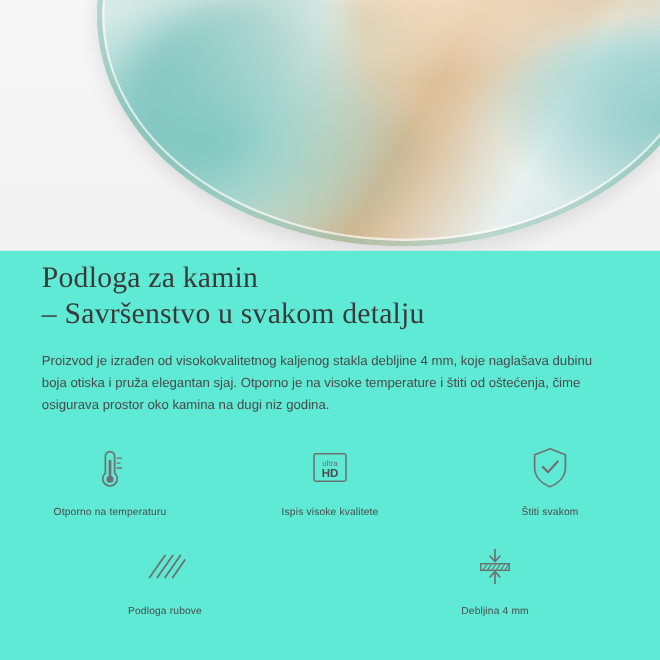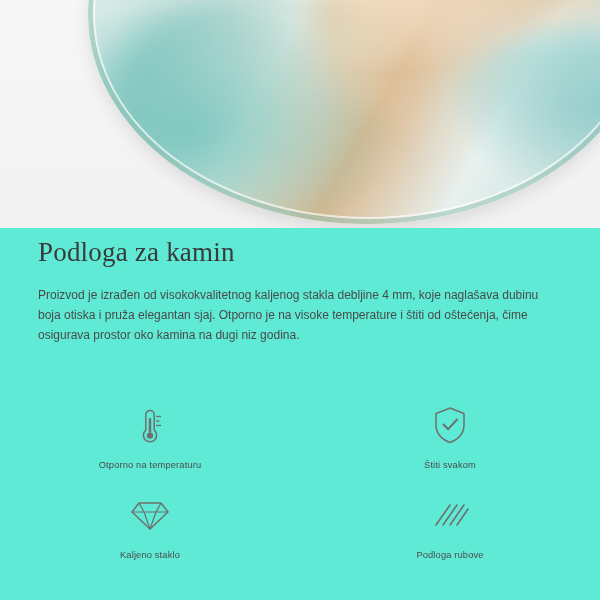--- a/index.html
+++ b/index.html
@@ -180,20 +180,21 @@
       <div class="hero-swirl-d"></div>
       <div class="hero-rim"></div>
       <div class="hero-rim-inner"></div>
     </div>
 
   </div>
 
   <div class="content">
     <h1 class="title">
       <span>Podloga za kamin</span>
+      <span class="line2">– Savršenstvo u svakom detalju</span>
     </h1>
     <p class="body-copy">Proizvod je izrađen od visokokvalitetnog kaljenog stakla debljine 4 mm, koje naglašava dubinu boja otiska i pruža elegantan sjaj. Otporno je na visoke temperature i štiti od oštećenja, čime osigurava prostor oko kamina na dugi niz godina.</p>
   </div>
 
   <div class="features">
 
     <div class="feat-row feat-row-1">
 
       <div class="feat">
         <div class="feat-icon">
@@ -202,54 +203,67 @@
             <circle cx="17" cy="30.6" r="3.2" fill="#6f6f6f"></circle>
             <rect x="15.8" y="13" width="2.4" height="15" rx="1.2" fill="#6f6f6f"></rect>
             <line x1="23" y1="11.5" x2="28" y2="11.5" stroke="#6f6f6f" stroke-width="1.3"></line>
             <line x1="23" y1="16" x2="26.5" y2="16" stroke="#6f6f6f" stroke-width="1.3"></line>
             <line x1="23" y1="20.5" x2="28" y2="20.5" stroke="#6f6f6f" stroke-width="1.3"></line>
           </svg>
         </div>
         <div class="feat-label">Otporno na temperaturu</div>
       </div>
 
+      <div class="feat">
+        <div class="feat-icon">
+          <svg width="40" height="40" viewBox="0 0 40 40">
+            <rect x="5.5" y="7.5" width="29" height="25" rx="1.5" fill="none" stroke="#6f6f6f" stroke-width="1.4"></rect>
+            <text x="20" y="18.4" font-family="Liberation Sans, sans-serif" font-size="7.2" fill="#6f6f6f" text-anchor="middle">ultra</text>
+            <text x="20" y="28.6" font-family="Liberation Sans, sans-serif" font-size="10.5" font-weight="bold" fill="#4a4a4a" text-anchor="middle">HD</text>
+          </svg>
+        </div>
+        <div class="feat-label">Ispis visoke kvalitete</div>
+      </div>
 
       <div class="feat">
         <div class="feat-icon">
           <svg width="38" height="42" viewBox="0 0 38 42">
             <path d="M19 4 L33 9.5 V21 C33 29.5 26.5 35.5 19 38.5 C11.5 35.5 5 29.5 5 21 V9.5 Z" fill="none" stroke="#6f6f6f" stroke-width="1.5"></path>
             <path d="M12.5 20.5 L17.2 25.2 L26 15.5" fill="none" stroke="#6f6f6f" stroke-width="2" stroke-linecap="round" stroke-linejoin="round"></path>
           </svg>
         </div>
         <div class="feat-label">Štiti svakom</div>
       </div>
 
     </div>
 
     <div class="feat-row feat-row-2">
 
-      <div class="feat">
-        <div class="feat-icon">
-          <svg width="40" height="36" viewBox="0 0 40 36">
-            <path d="M9 6 H31 L38 15 L20 32 L2 15 Z" fill="none" stroke="#6f6f6f" stroke-width="1.5" stroke-linejoin="round"></path>
-            <path d="M2 15 H38" fill="none" stroke="#6f6f6f" stroke-width="1.2"></path>
-            <path d="M9 6 L14 15 L20 32 L26 15 L31 6" fill="none" stroke="#6f6f6f" stroke-width="1.2" stroke-linejoin="round"></path>
-          </svg>
-        </div>
-        <div class="feat-label">Kaljeno staklo</div>
-      </div>
 
       <div class="feat">
         <div class="feat-icon">
           <svg width="40" height="32" viewBox="0 0 40 32">
             <path d="M6 26 L20 6" stroke="#6f6f6f" stroke-width="1.6" stroke-linecap="round"></path>
             <path d="M13 26 L27 6" stroke="#6f6f6f" stroke-width="1.6" stroke-linecap="round"></path>
             <path d="M20 26 L34 6" stroke="#6f6f6f" stroke-width="1.6" stroke-linecap="round"></path>
             <path d="M27 26 L38 10" stroke="#6f6f6f" stroke-width="1.6" stroke-linecap="round"></path>
           </svg>
         </div>
         <div class="feat-label">Podloga rubove</div>
       </div>
 
+      <div class="feat">
+        <div class="feat-icon">
+          <svg width="40" height="38" viewBox="0 0 40 38">
+            <path d="M20 3 V13" stroke="#6f6f6f" stroke-width="1.5"></path>
+            <path d="M15.5 9.5 L20 14.5 L24.5 9.5" fill="none" stroke="#6f6f6f" stroke-width="1.5" stroke-linecap="round" stroke-linejoin="round"></path>
+            <rect x="7" y="16.5" width="26" height="6" fill="none" stroke="#6f6f6f" stroke-width="1.3"></rect>
+            <path d="M9 22.5 L13 16.5 M13 22.5 L17 16.5 M17 22.5 L21 16.5 M21 22.5 L25 16.5 M25 22.5 L29 16.5 M29 22.5 L32.5 17" stroke="#6f6f6f" stroke-width="1"></path>
+            <path d="M20 35 V25" stroke="#6f6f6f" stroke-width="1.5"></path>
+            <path d="M15.5 28.5 L20 23.5 L24.5 28.5" fill="none" stroke="#6f6f6f" stroke-width="1.5" stroke-linecap="round" stroke-linejoin="round"></path>
+          </svg>
+        </div>
+        <div class="feat-label">Debljina 4 mm</div>
+      </div>
 
     </div>
   </div>
 </div>
 
 </body></html>

